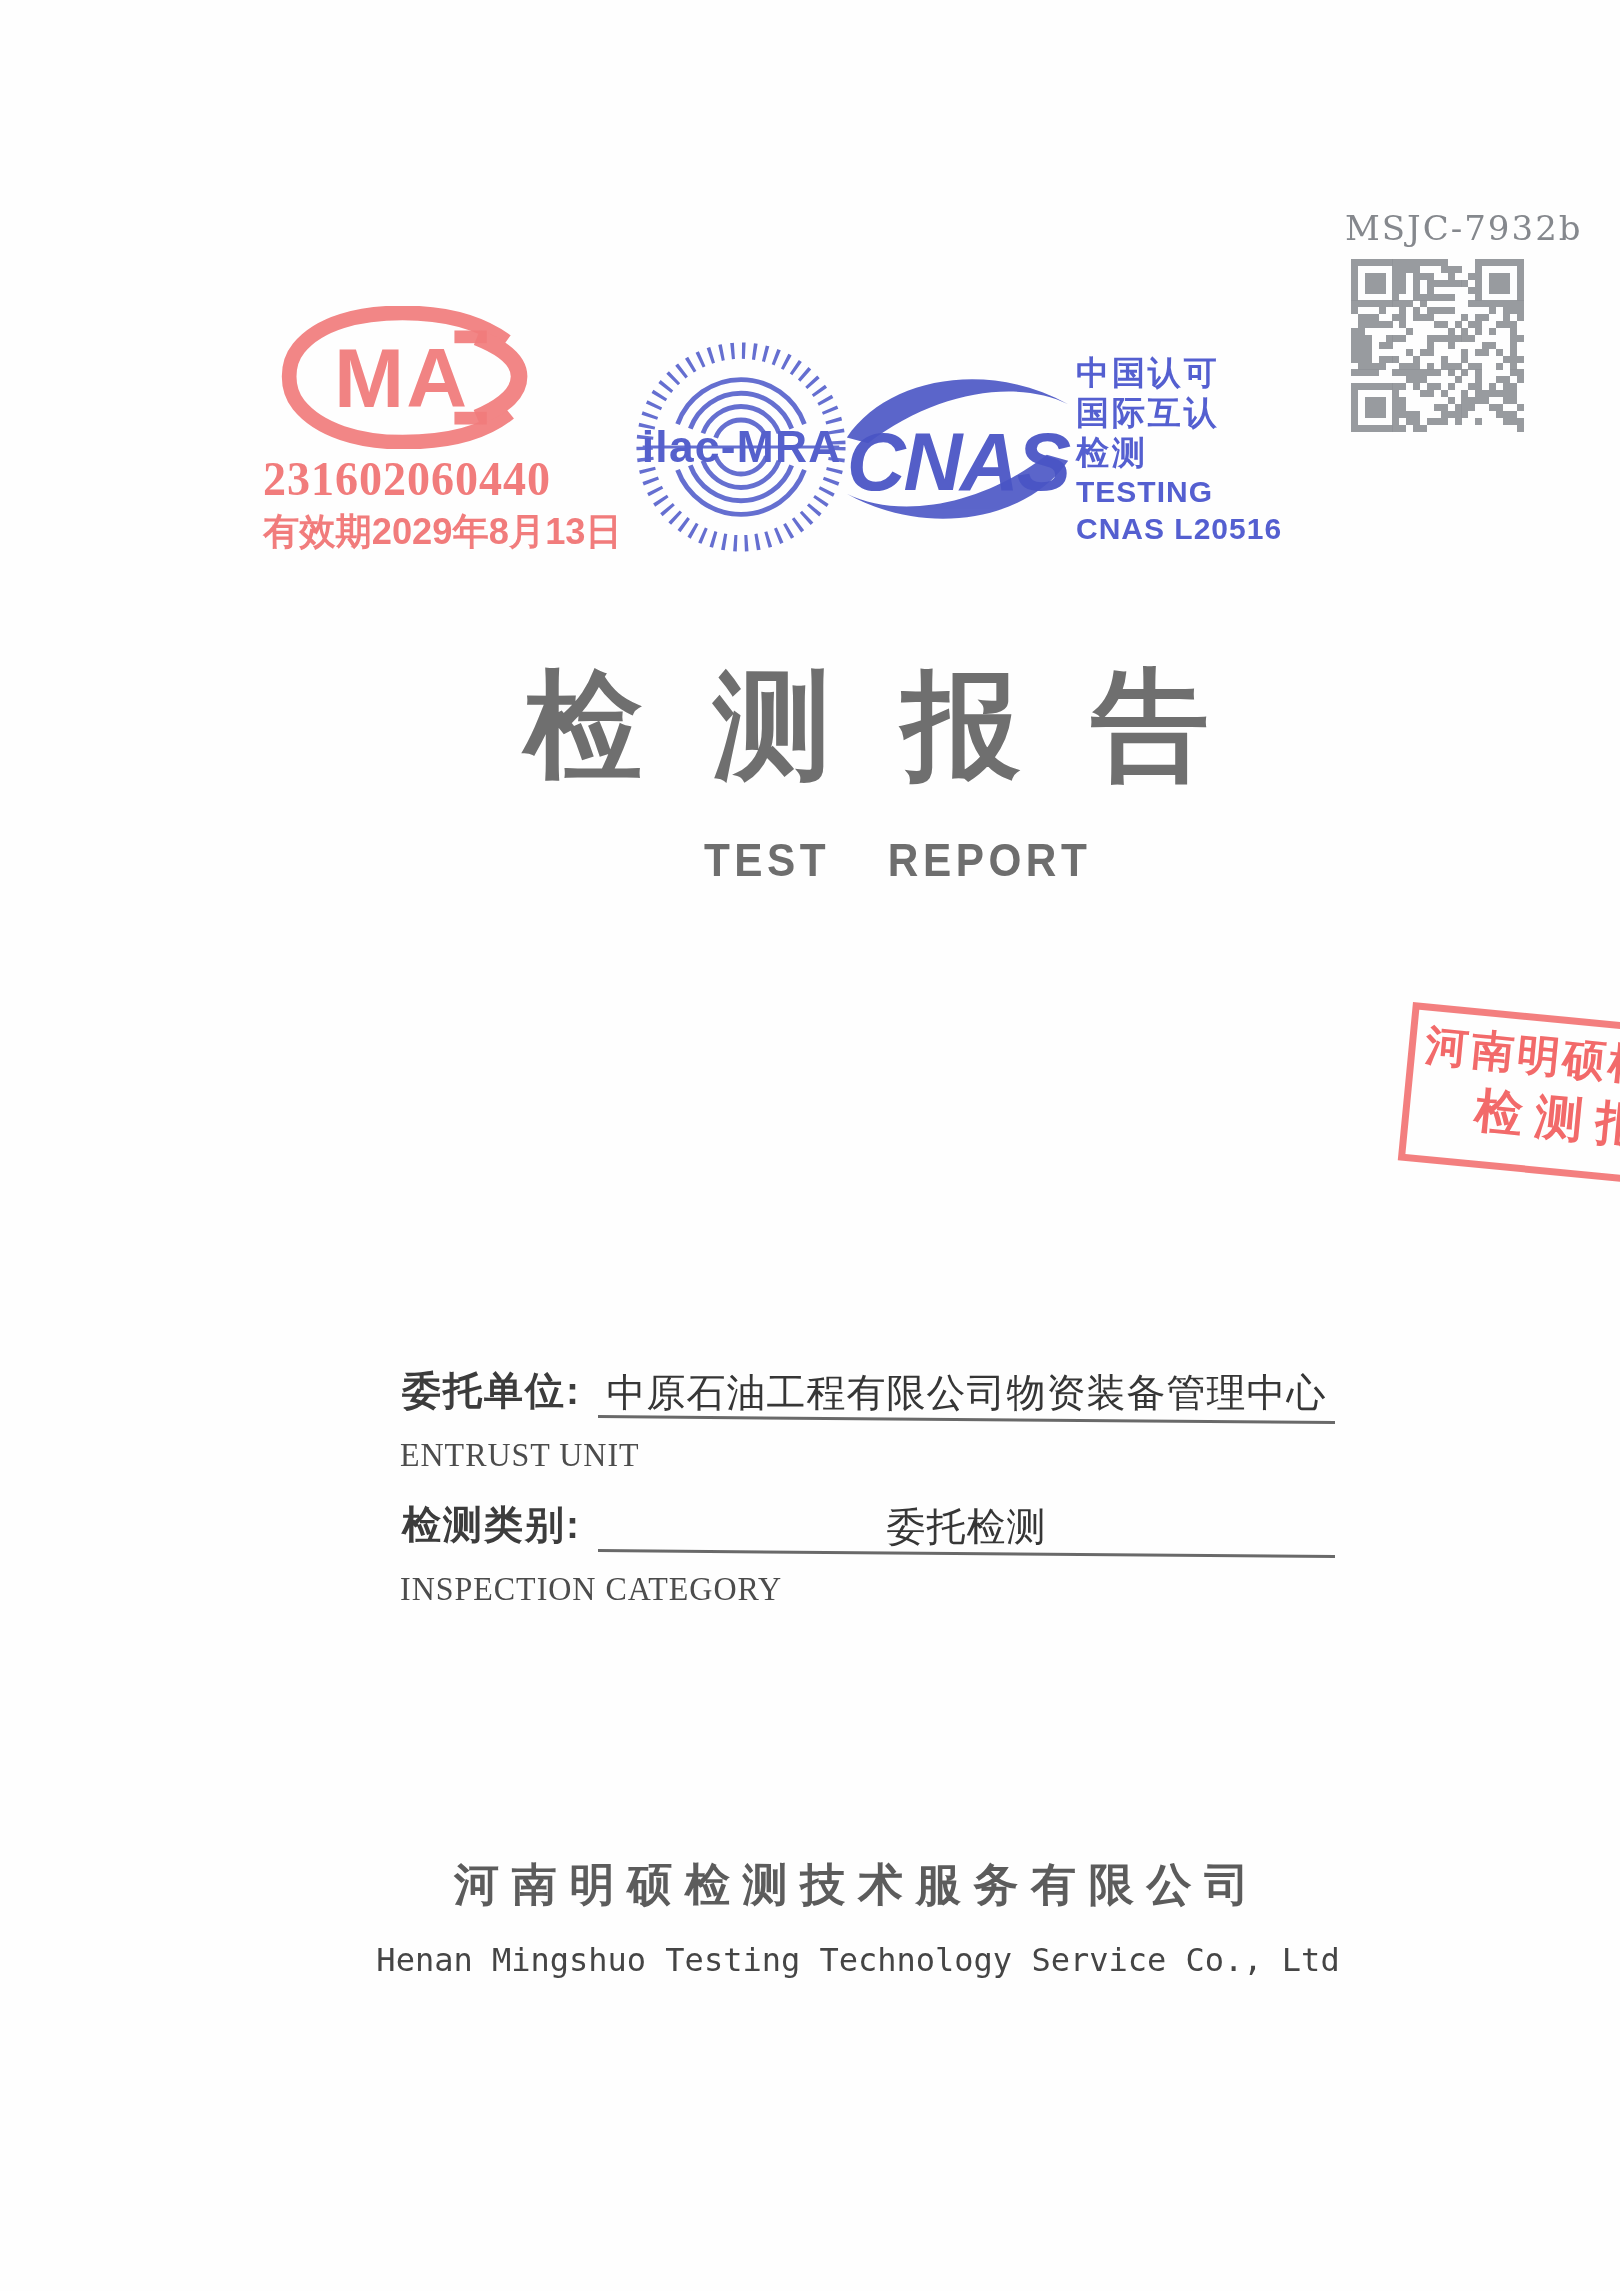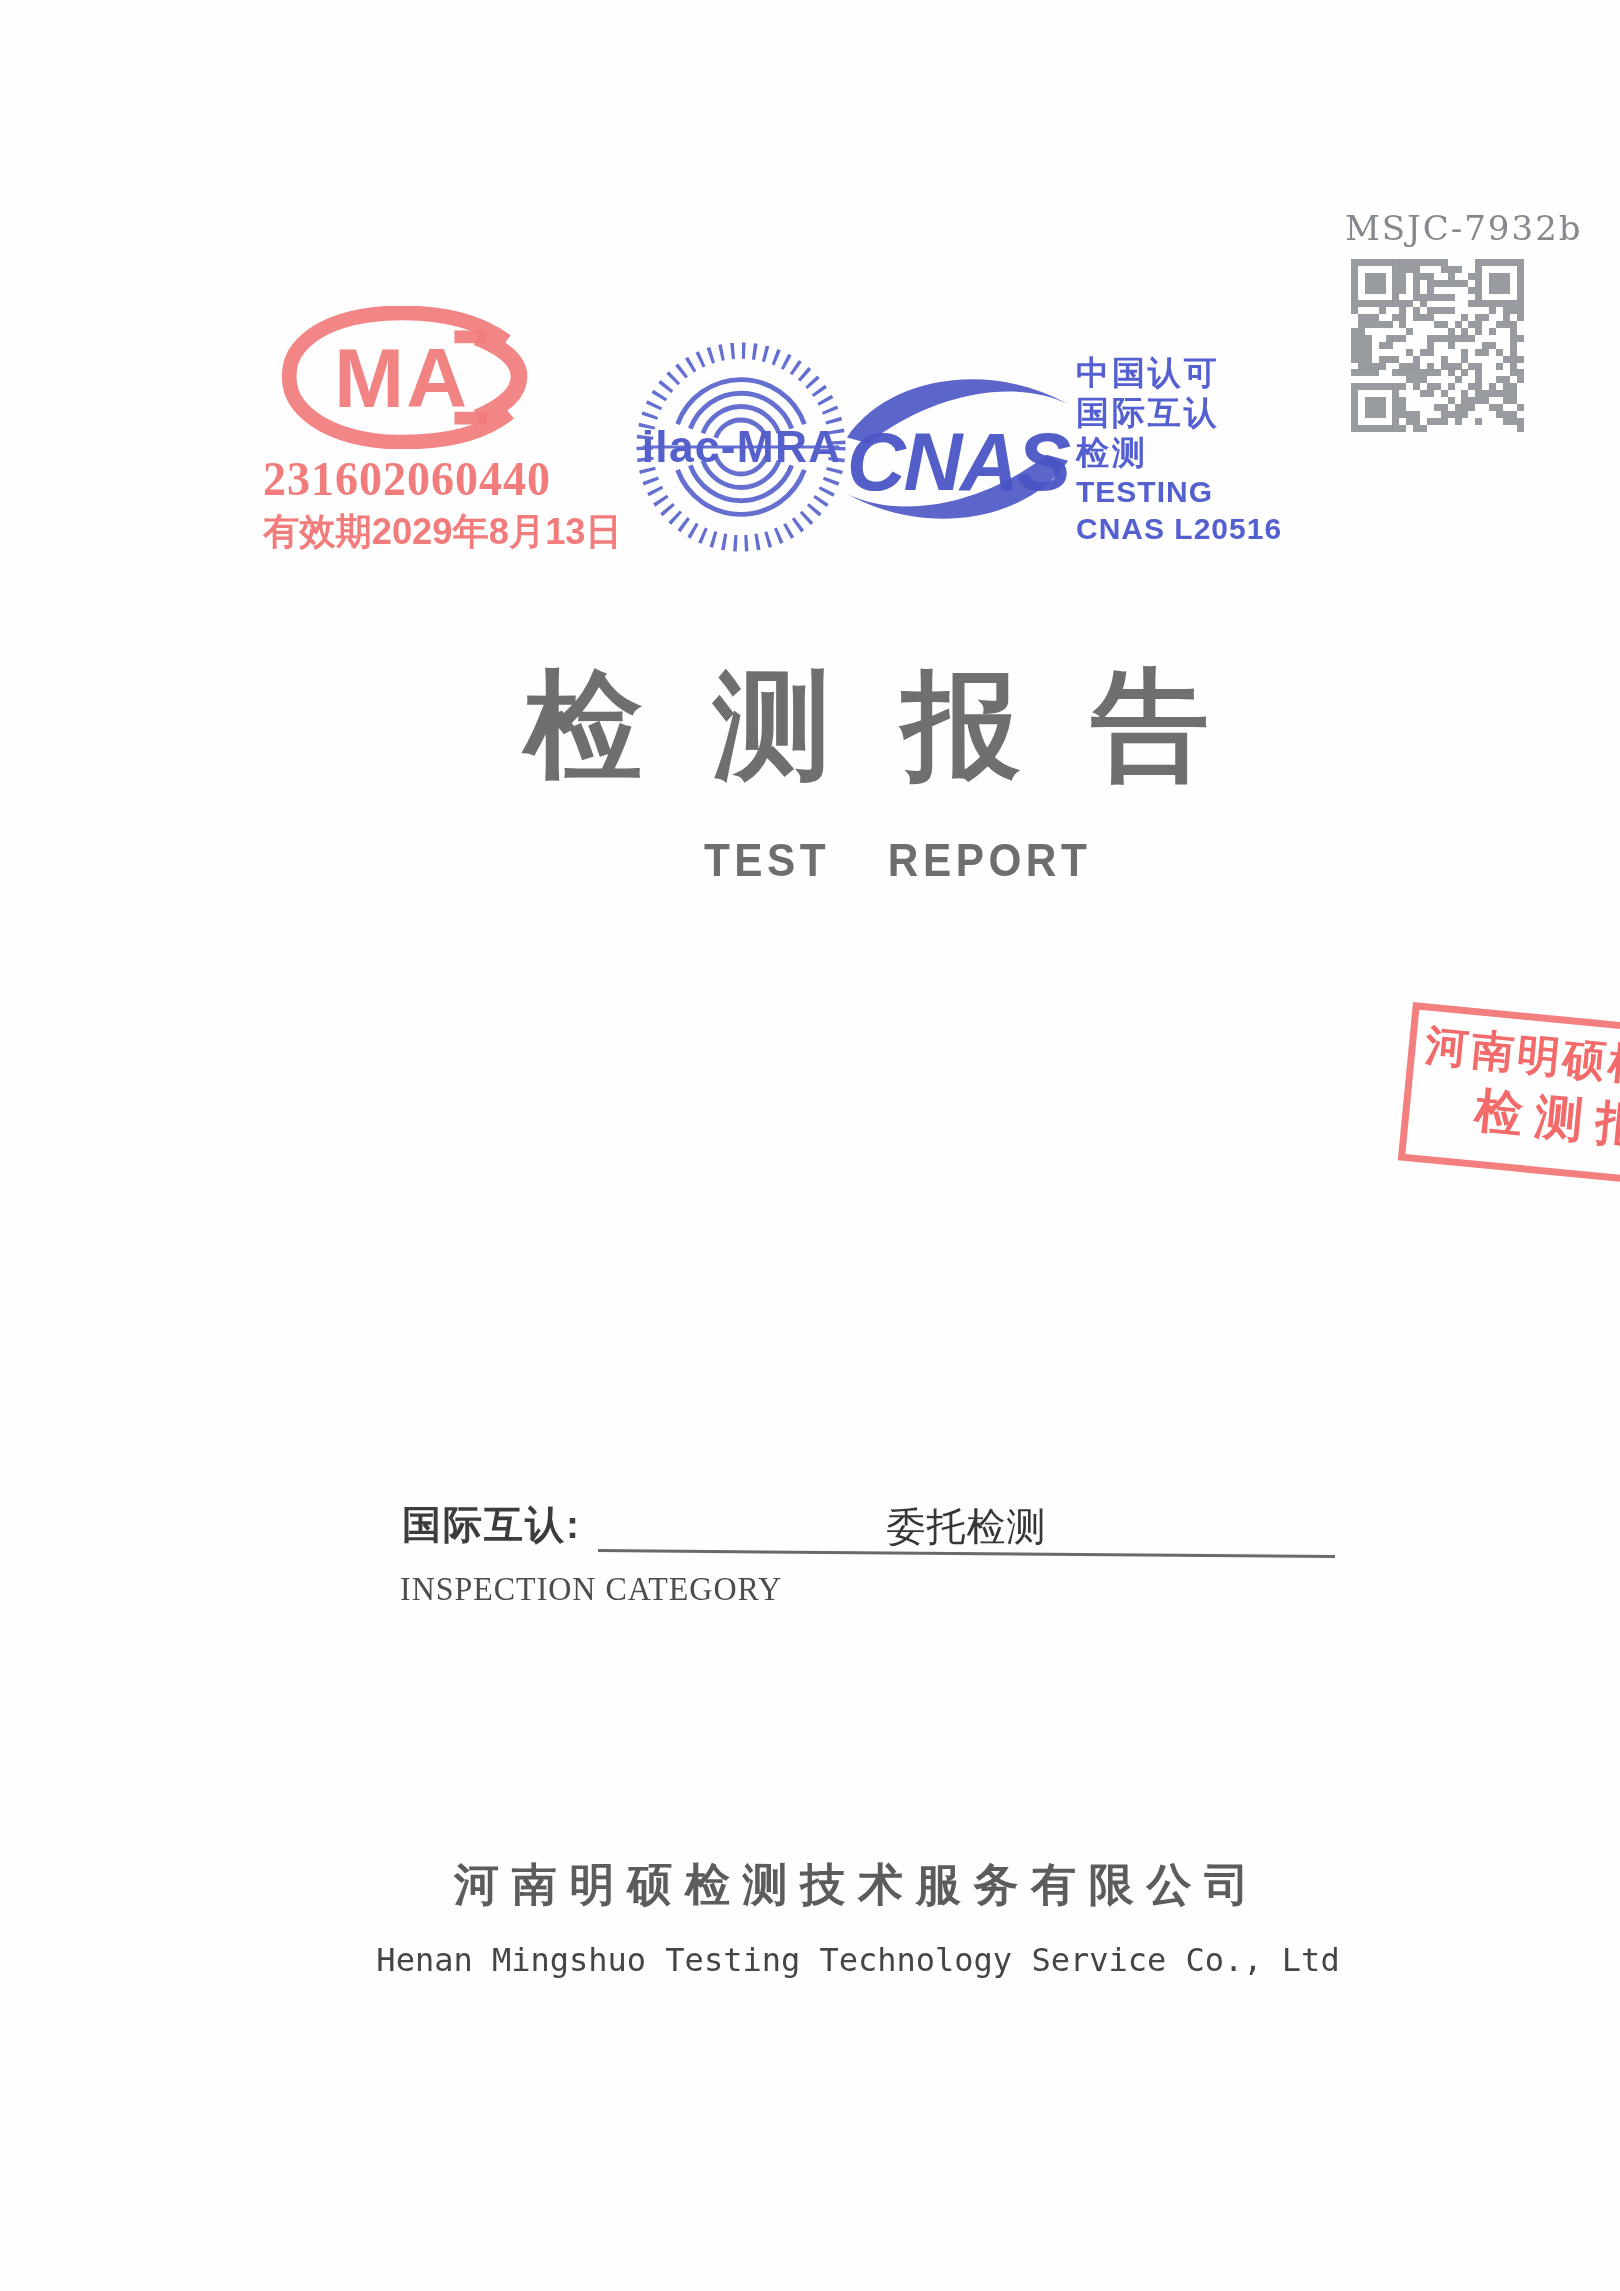--- a/index.html
+++ b/index.html
@@ -496,22 +496,28 @@
 
   <h1 class="title-cn">检测报告</h1>
   <div class="title-en">TEST REPORT</div>
 
 
   <div class="red-stamp">
     <div class="l1">河南明硕检测</div>
     <div class="l2">检测报告</div>
   </div>
 
+  <div class="field-row" style="top:1364px">
+    <span class="f-label">委托单位:</span>
+    <span class="f-value">中原石油工程有限公司物资装备管理中心</span>
+    <span class="f-line"></span>
+    <span class="f-caption">ENTRUST UNIT</span>
+  </div>
   <div class="field-row" style="top:1498px">
-    <span class="f-label">国际互认:</span>
+    <span class="f-label">检测类别:</span>
     <span class="f-value">委托检测</span>
     <span class="f-line"></span>
     <span class="f-caption">INSPECTION CATEGORY</span>
   </div>
 
   <div class="company-cn">河南明硕检测技术服务有限公司</div>
   <div class="company-en">Henan Mingshuo Testing Technology Service Co., Ltd</div>
 
 </div>
 

